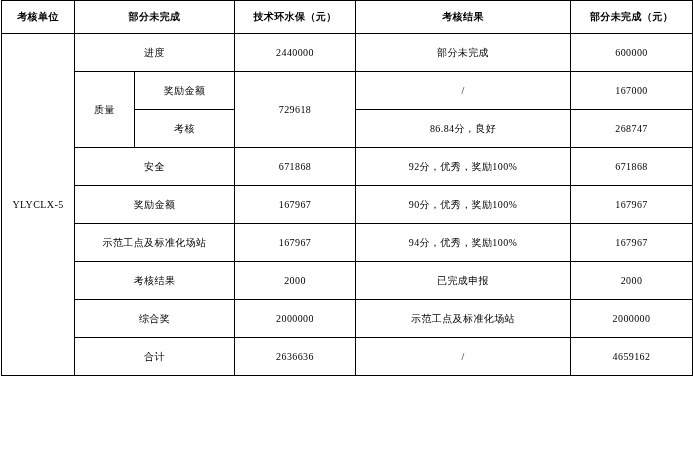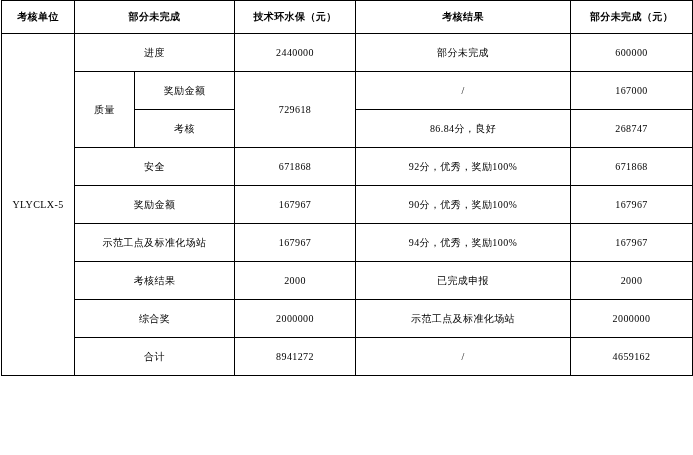--- a/index.html
+++ b/index.html
@@ -138,19 +138,19 @@
 
       <tr>
         <td class="item" colspan="2">综合奖</td>
         <td class="num">2000000</td>
         <td class="result">示范工点及标准化场站</td>
         <td class="num">2000000</td>
       </tr>
 
       <tr>
         <td class="item" colspan="2">合计</td>
-        <td class="num">8941272</td>
+        <td class="num">2636636</td>
         <td class="result slash">/</td>
         <td class="num">4659162</td>
       </tr>
     </tbody>
   </table>
 </div>
 
 </body></html>

